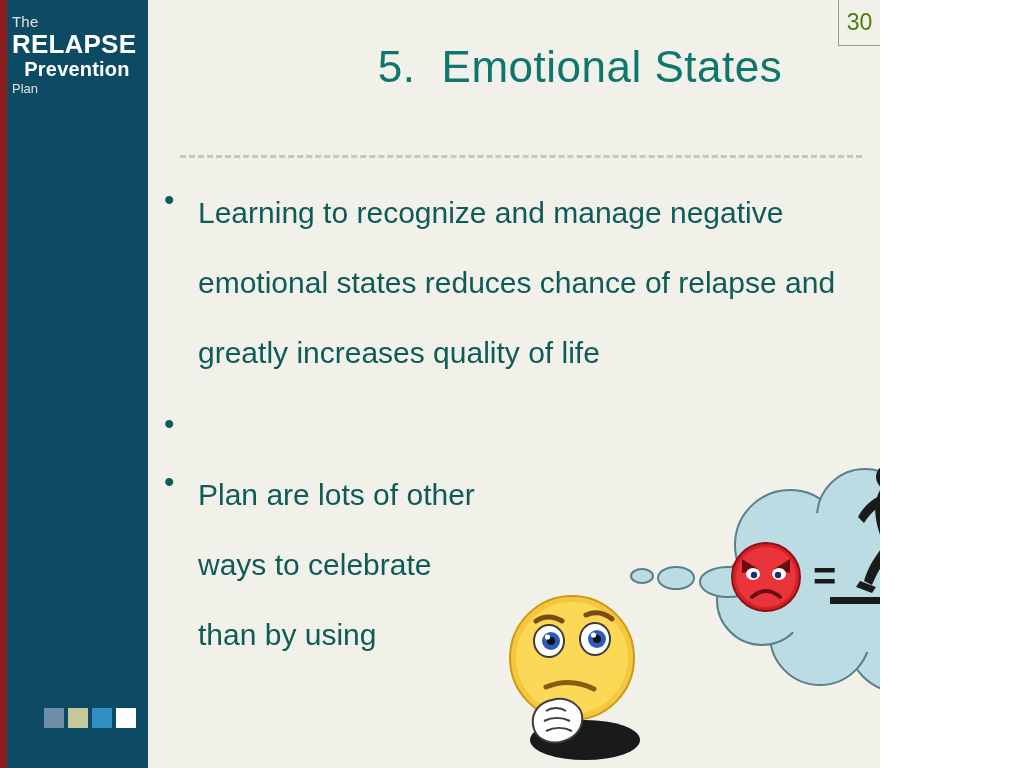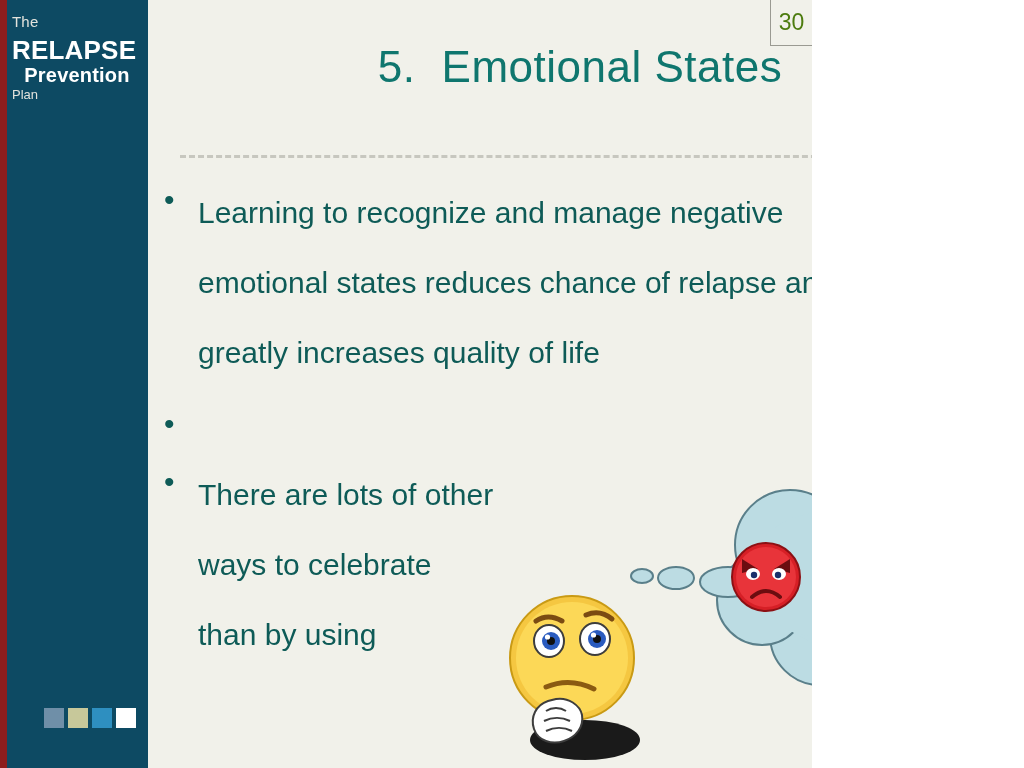--- a/index.html
+++ b/index.html
@@ -2,21 +2,21 @@
 <html><head>
 <meta charset="utf-8">
 <style>
   html, body {
     margin: 0;
     padding: 0;
     background: #ffffff;
   }
   .slide {
     position: relative;
-    width: 812px;
+    width: 880px;
     height: 768px;
     background: #f1f1ea;
     overflow: hidden;
     font-family: "Liberation Sans", sans-serif;
   }
 
   
   .sidebar {
     position: absolute;
     left: 0;
@@ -44,21 +44,21 @@
   .logo-the {
     font-size: 15px;
     color: #e3e3dd;
     font-weight: normal;
     letter-spacing: .2px;
   }
   .logo-relapse {
     font-size: 26px;
     font-weight: bold;
     letter-spacing: .2px;
-    margin-top: 7px;
+    margin-top: 1px;
   }
   .logo-prevention {
     font-size: 20px;
     font-weight: bold;
     letter-spacing: .2px;
     margin-top: 1px;
     text-align: center;
   }
   .logo-plan {
     font-size: 13px;
@@ -192,21 +192,21 @@
       <div class="bullet-dot">•</div>
       <div class="bullet-text">Learning to recognize and manage negative
 emotional states reduces chance of relapse and
 greatly increases quality of life</div>
     </div>
     <div class="bullet">
       <div class="bullet-dot">•</div>
     </div>
     <div class="bullet">
       <div class="bullet-dot">•</div>
-      <div class="bullet-text">There are lots of other
+      <div class="bullet-text">Plan are lots of other
 ways to celebrate
 than by using</div>
     </div>
   </div>
 
   <div class="art">
     <svg width="534" height="313" viewBox="0 0 534 313" xmlns="http://www.w3.org/2000/svg">
 
       <g>
         <circle cx="300" cy="90" r="55" fill="#bcdce3" stroke="#5a7f8a" stroke-width="2"></circle>

